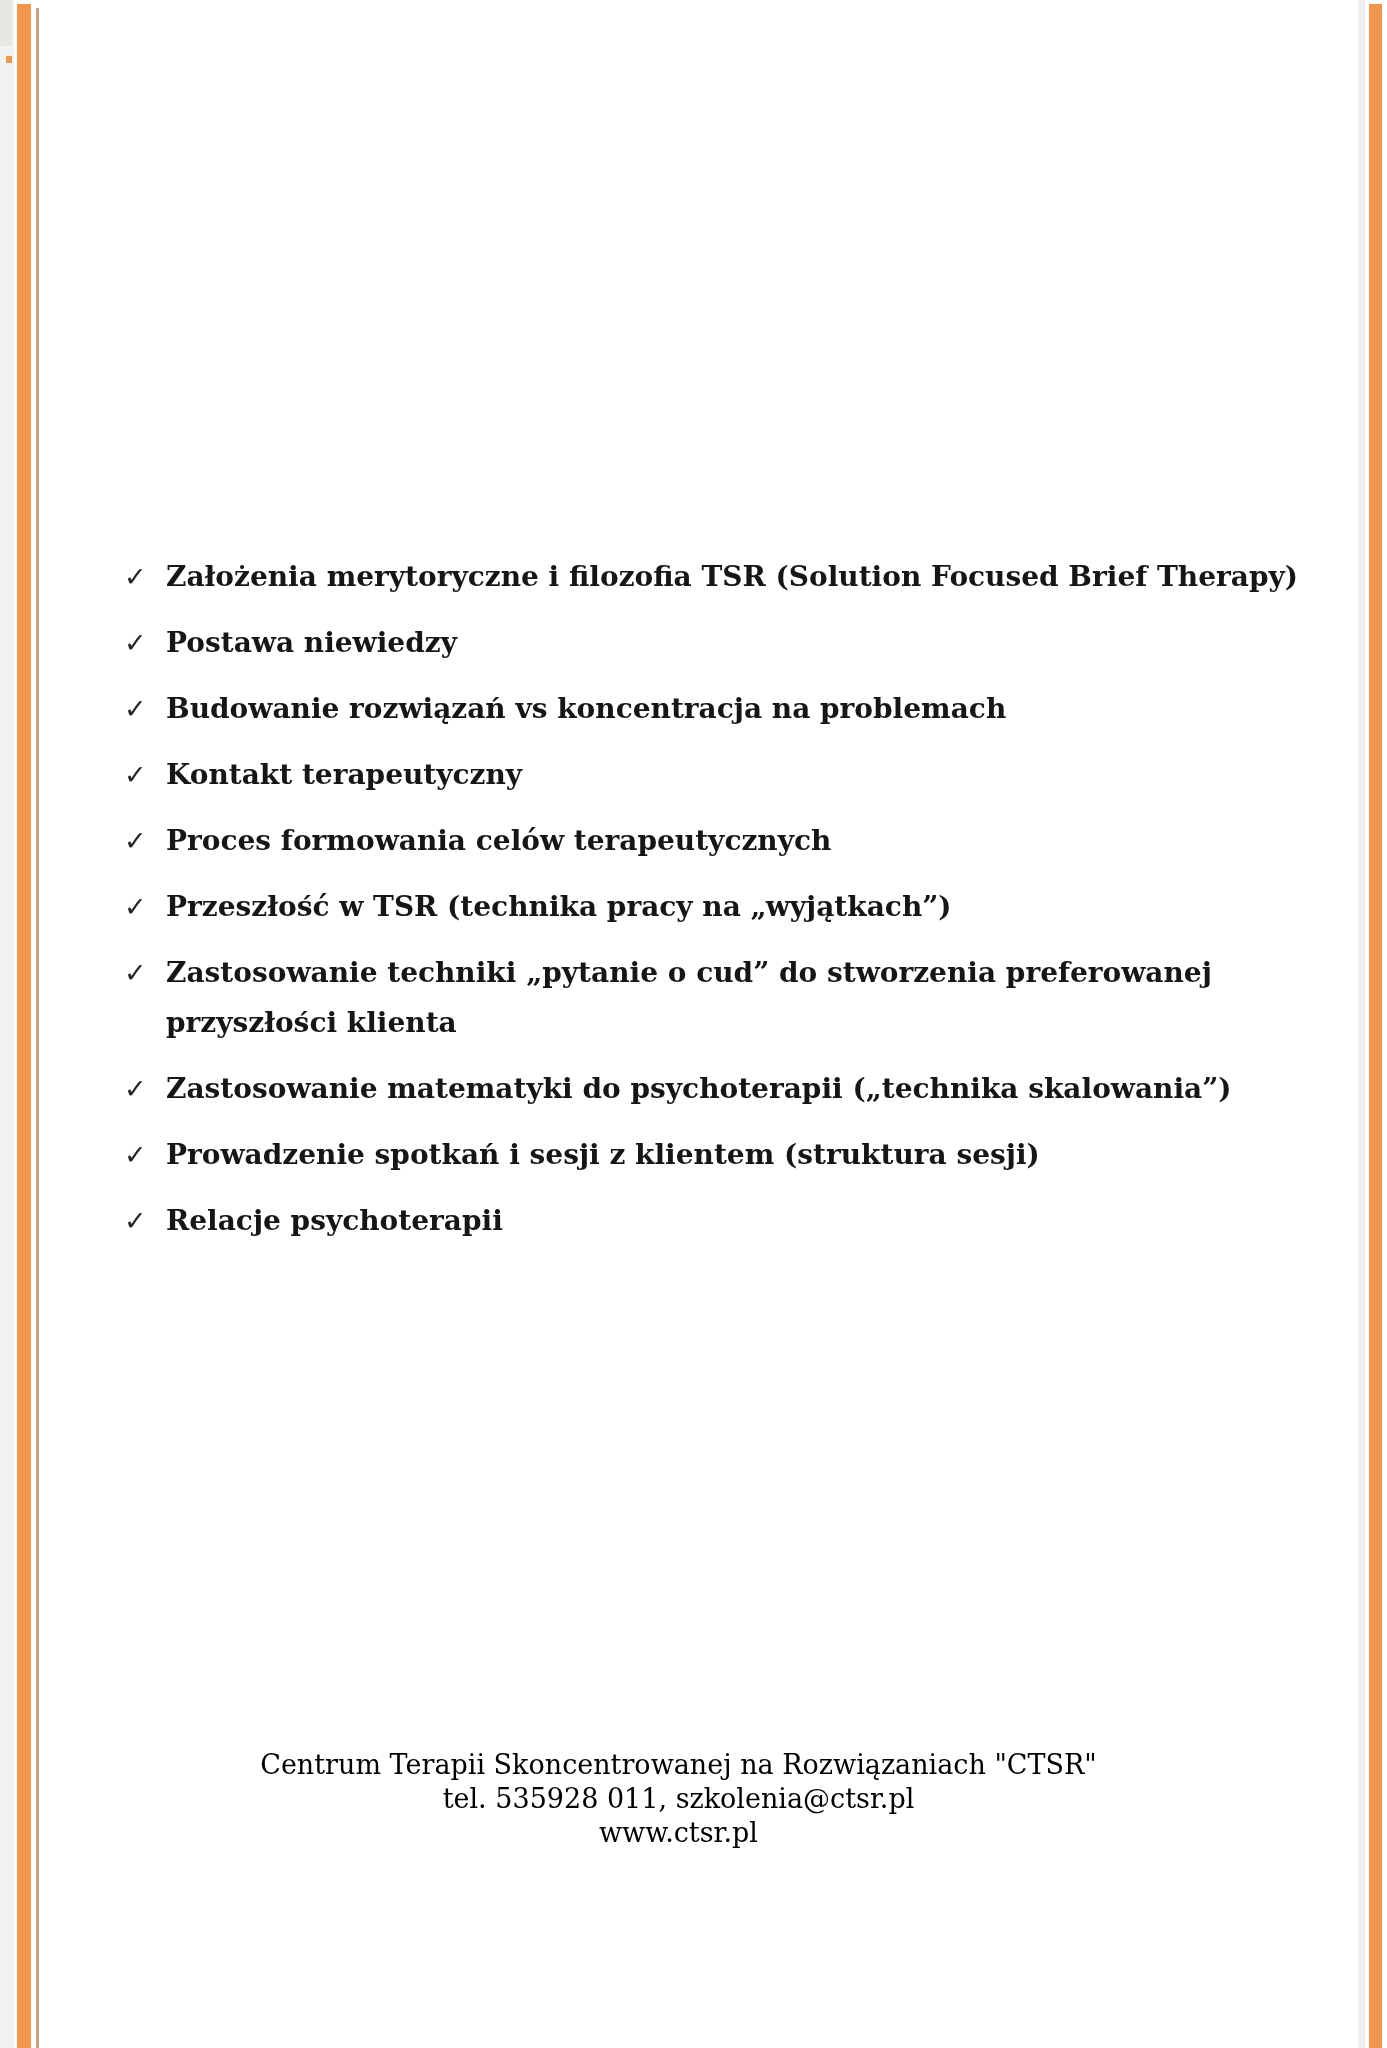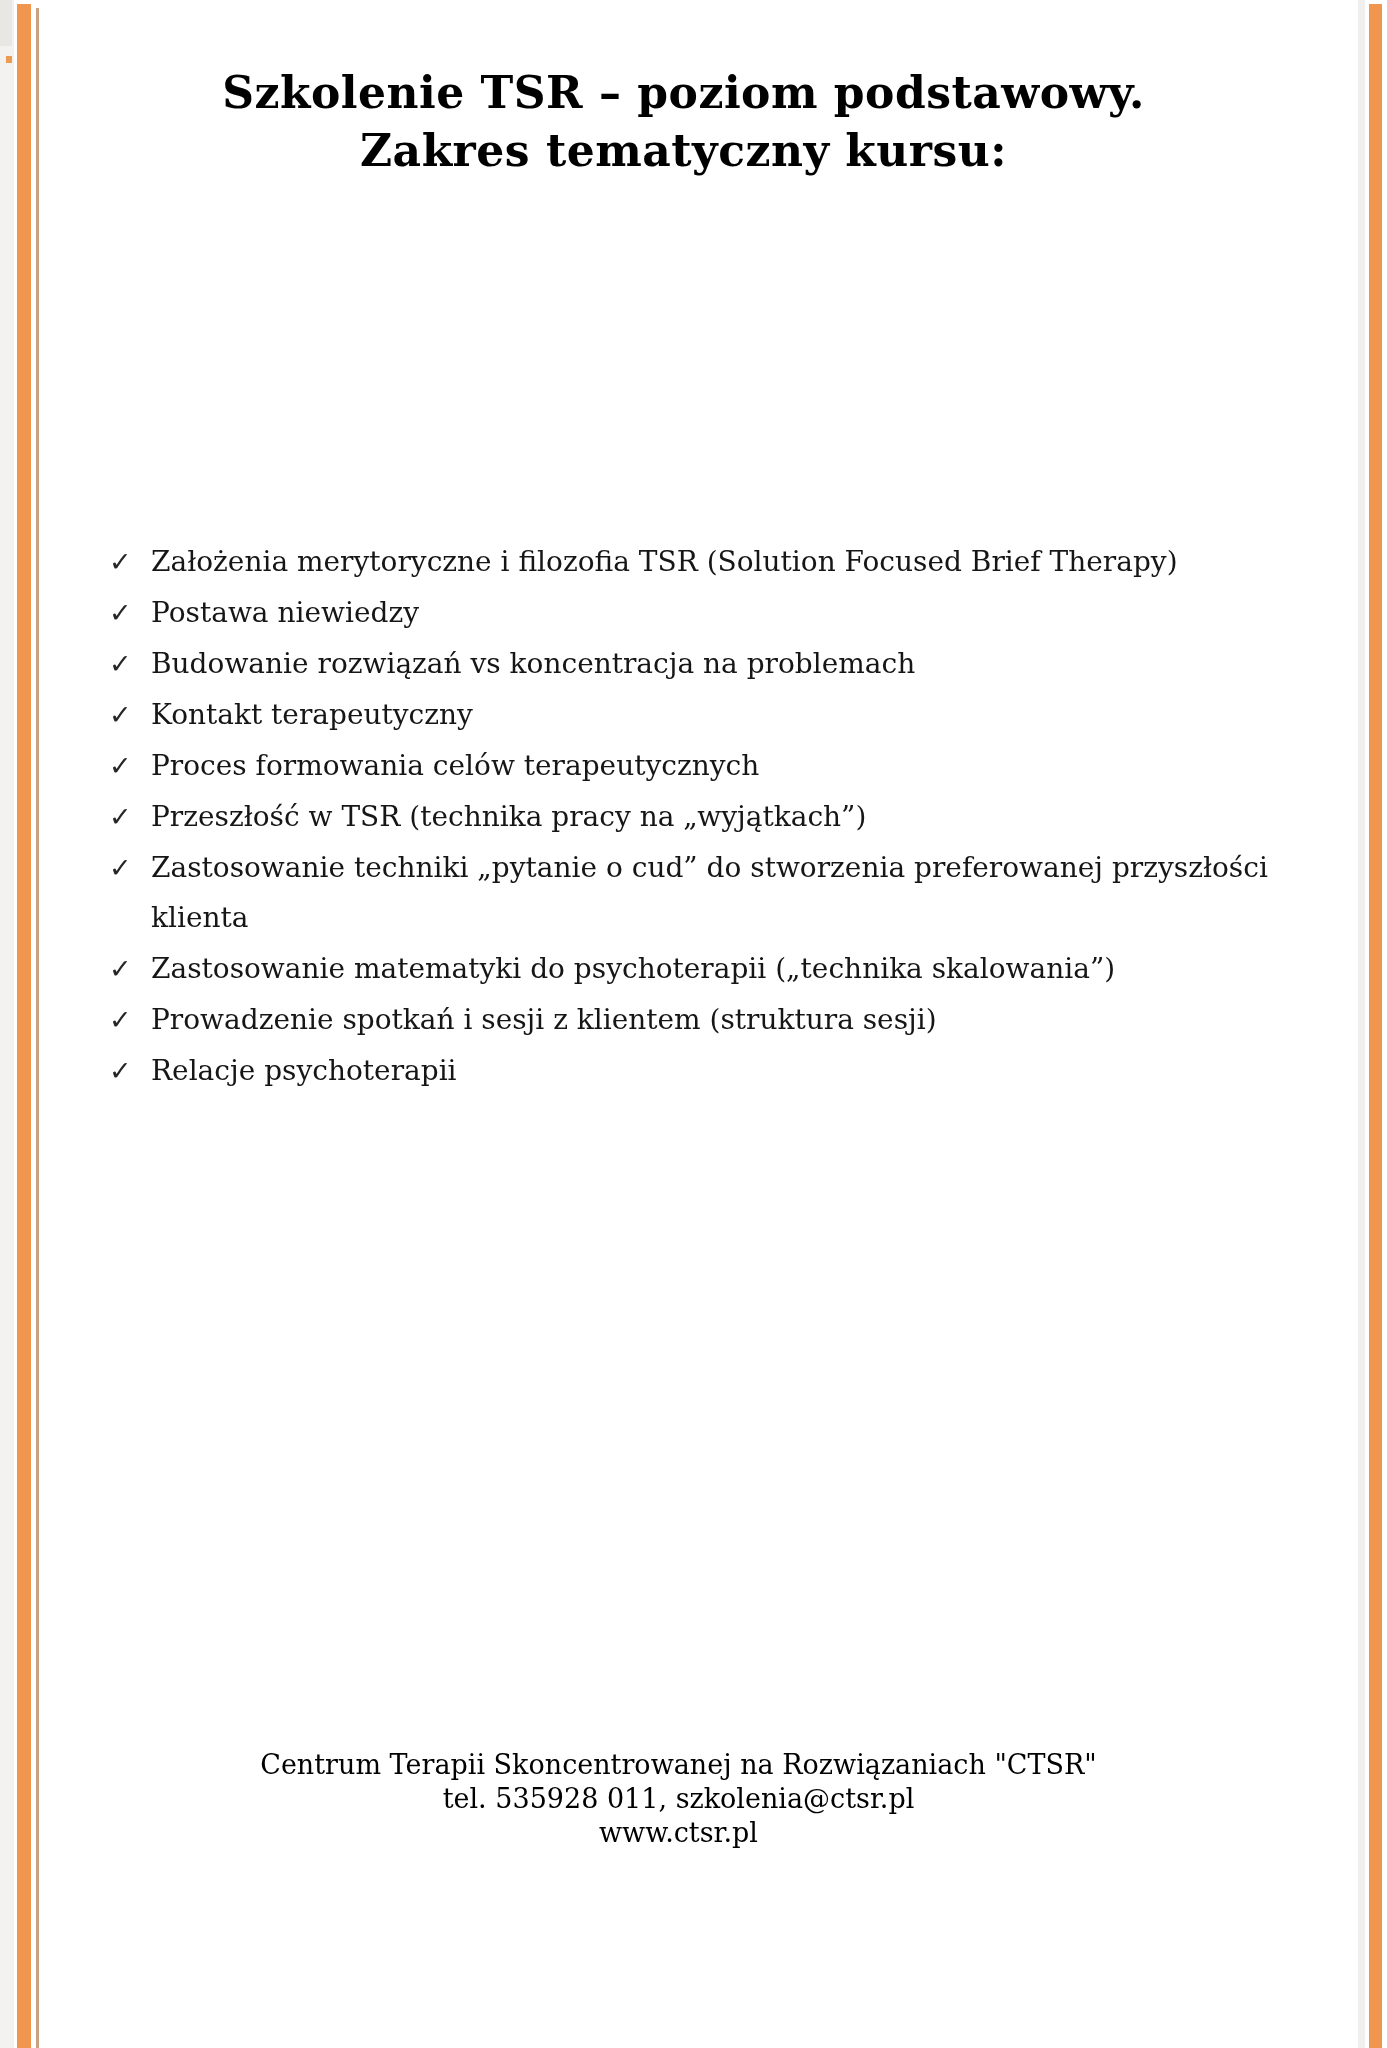--- a/index.html
+++ b/index.html
@@ -79,21 +79,22 @@
     margin: 0;
     padding: 0;
     list-style: none;
     font-size: 28px;
     line-height: 50px;
     color: #161616;
   }
   .checklist li {
     padding-left: 42px;
     text-indent: -42px;
-    margin: 1px;
+    margin: 16px;
+    font-weight: bold;
   }
   .check-icon {
     display: inline-block;
     width: 42px;
     text-indent: 0;
     font-size: 27px;
     color: #262626;
     font-family: "DejaVu Sans", sans-serif;
   }
 
@@ -113,24 +114,20 @@
 <div class="page">
 
   <div class="edge-strip-left"></div>
   <div class="edge-corner-block"></div>
   <div class="corner-orange-mark"></div>
   <div class="orange-bar-left" style="background:#F0964E"></div>
   <div class="tan-line-left" style="background:#C9A284"></div>
   <div class="scrollbar-track-right"></div>
   <div class="orange-bar-right" style="background:#F0964E"></div>
 
-  <div class="doc-title">
-    <div>Szkolenie TSR – poziom podstawowy.</div>
-    <div>Zakres tematyczny kursu:</div>
-  </div>
 
   <ul class="checklist">
     <li>
       <span class="check-icon">✓</span><span>Założenia merytoryczne i filozofia TSR (Solution Focused Brief Therapy)</span>
     </li>
     <li>
       <span class="check-icon">✓</span><span>Postawa niewiedzy</span>
     </li>
     <li>
       <span class="check-icon">✓</span><span>Budowanie rozwiązań vs koncentracja na problemach</span>

